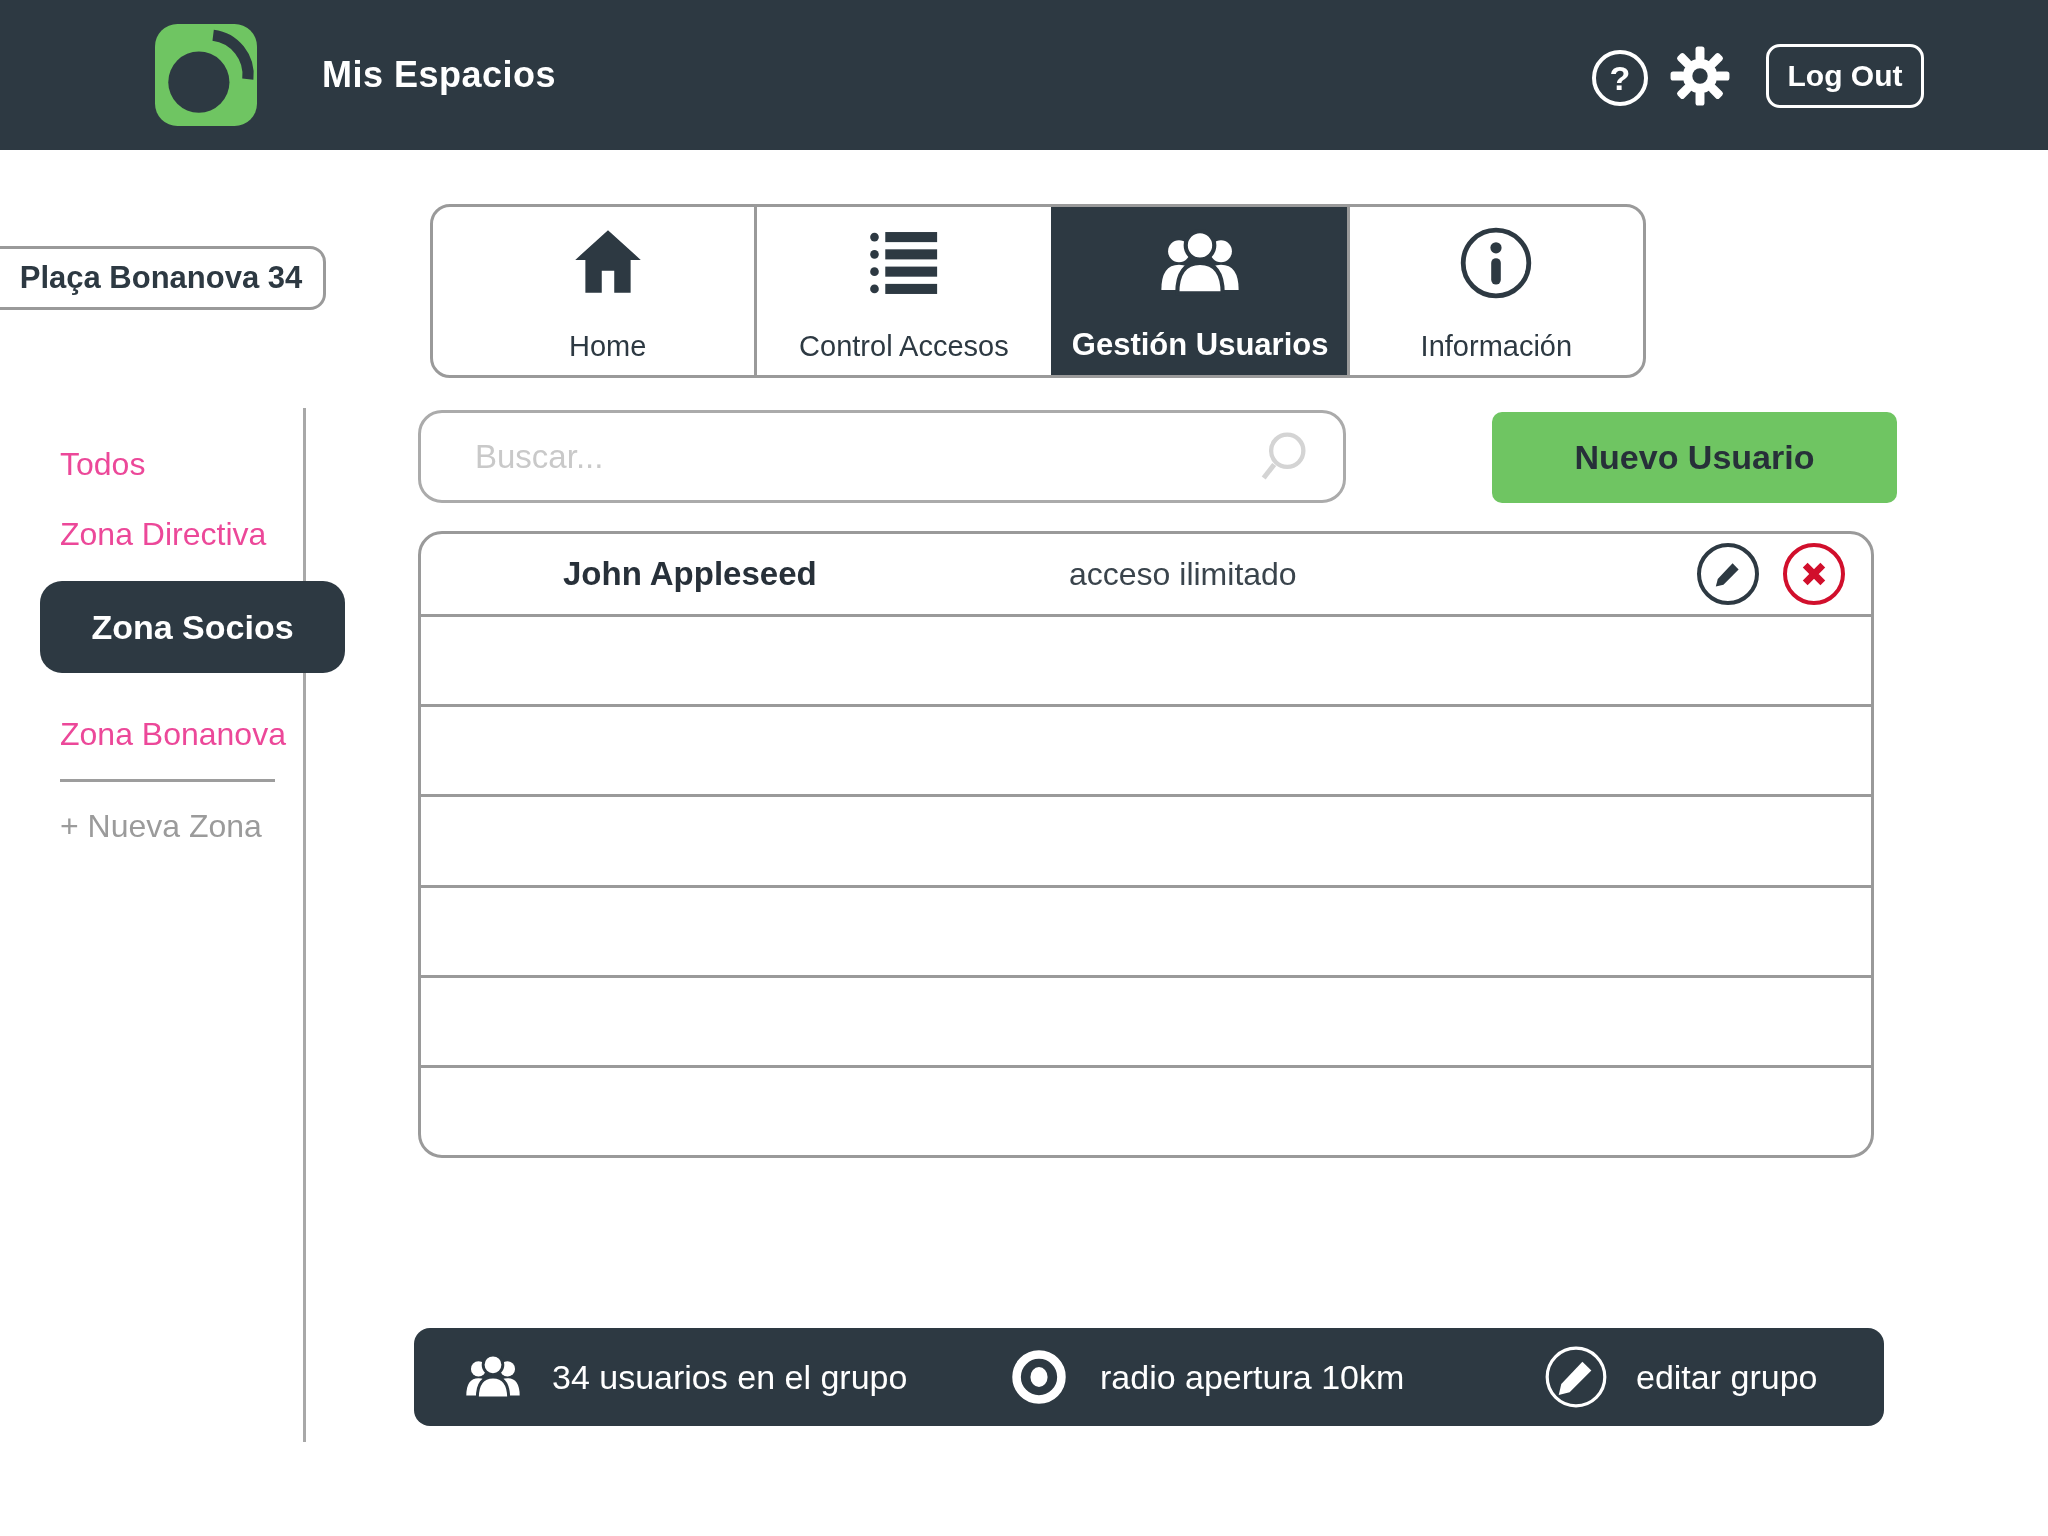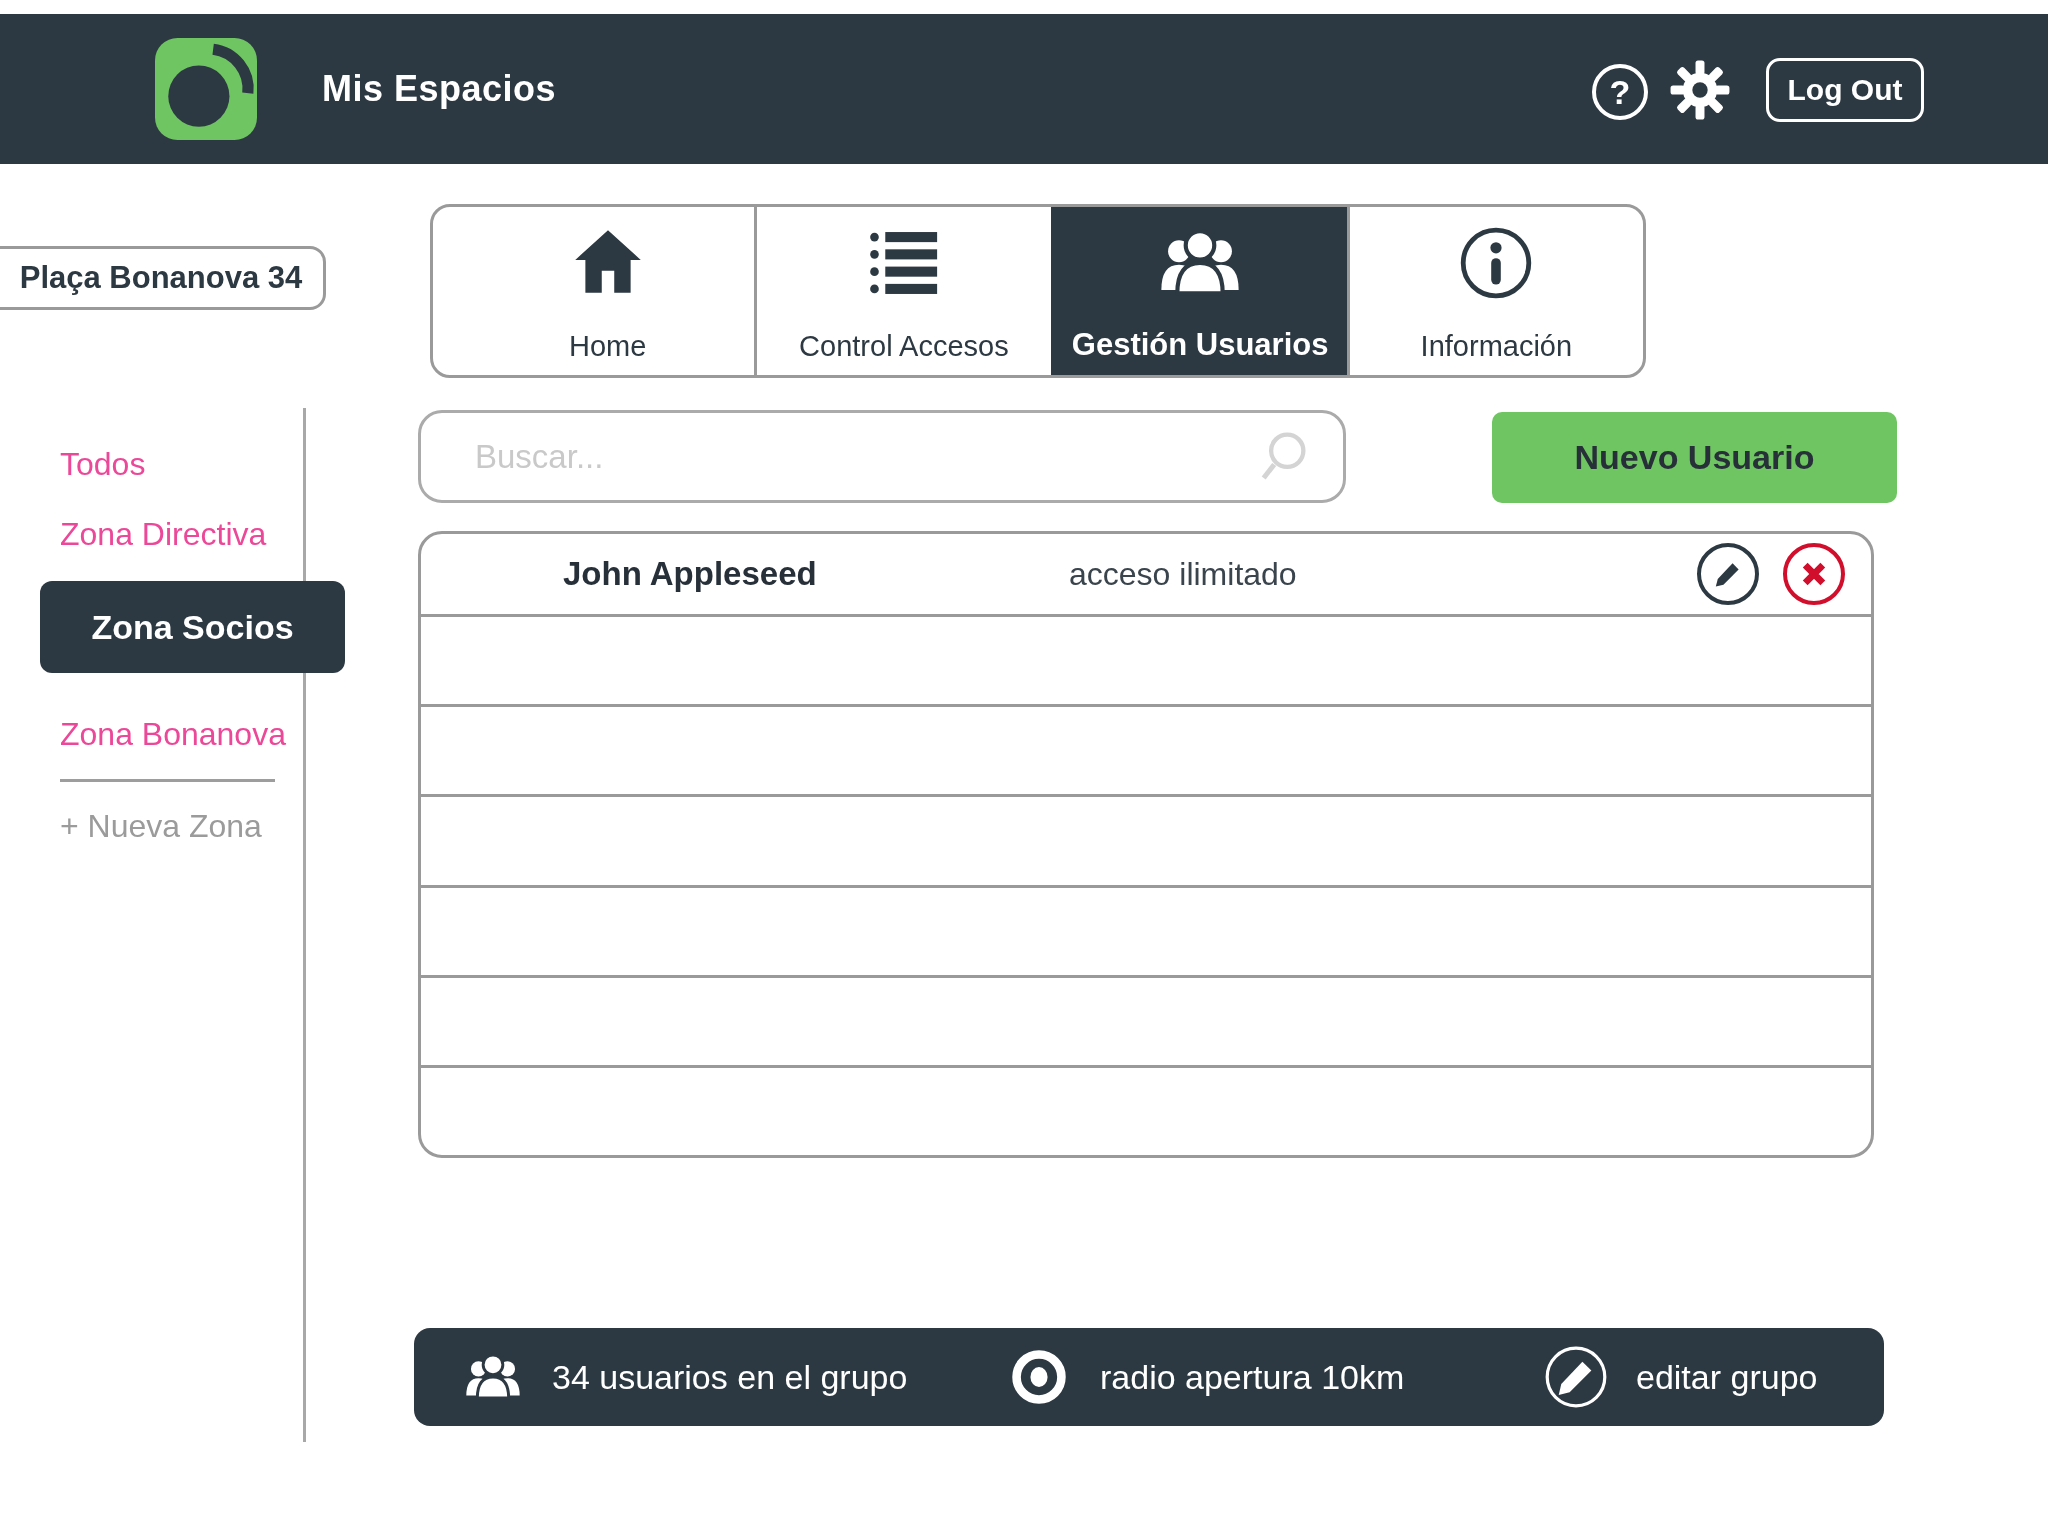--- a/index.html
+++ b/index.html
@@ -8,21 +8,21 @@
     --red:#d10f2c;
     --border:#9a9a9a;
     --muted:#c9c9c9;
   }
   *{box-sizing:border-box;}
   html,body{margin:0;padding:0;background:#fff;}
   body{font-family:"Liberation Sans","DejaVu Sans",sans-serif;color:var(--dark);}
   .stage{position:relative;width:2048px;height:1536px;background:#fff;overflow:hidden;}
 
   
-  .topbar{position:absolute;left:0;top:0;width:2048px;height:150px;background:var(--dark);margin-top:14px;}
+  .topbar{position:absolute;left:0;top:0;width:2048px;height:150px;background:var(--dark);}
   .logo{position:absolute;left:155px;top:24px;width:102px;height:102px;}
   .logo svg{display:block;width:100%;height:100%;}
   .app-title{position:absolute;left:322px;top:0;height:150px;line-height:150px;
              font-size:36px;font-weight:bold;color:#fff;letter-spacing:.5px;}
   .help-btn{position:absolute;left:1592px;top:50px;width:56px;height:56px;border:4px solid #fff;
             border-radius:50%;color:#fff;font-size:34px;font-weight:bold;text-align:center;
             line-height:48px;cursor:pointer;}
   .gear-btn{position:absolute;left:1668px;top:44px;width:64px;height:64px;cursor:pointer;}
   .gear-btn svg{display:block;width:100%;height:100%;}
   .logout{position:absolute;left:1766px;top:44px;width:158px;height:64px;background:transparent;
@@ -32,21 +32,21 @@
   
   .location{position:absolute;left:-4px;top:246px;width:330px;height:64px;border:3px solid var(--border);
             border-radius:0 16px 16px 0;background:#fff;color:var(--dark);font-size:31px;font-weight:bold;
             display:flex;align-items:center;justify-content:center;cursor:pointer;z-index:2;}
   .vline{position:absolute;left:303px;top:408px;width:3px;height:1034px;background:#a8a8a8;z-index:0;}
   .zone{position:absolute;left:60px;font-size:32px;color:#ec4899;cursor:pointer;z-index:1;}
   .zone.z1{top:446px;}
   .zone.z2{top:516px;}
   .zone.z4{top:716px;}
   .zone-pill{position:absolute;left:40px;top:581px;width:305px;height:92px;background:var(--dark);
-             border-radius:12px;color:#fff;font-size:34px;font-weight:bold;display:flex;
+             border-radius:22px;color:#fff;font-size:34px;font-weight:bold;display:flex;
              align-items:center;justify-content:center;cursor:pointer;z-index:1;}
   .zone-divider{position:absolute;left:60px;top:779px;width:215px;height:3px;background:#9d9d9d;}
   .new-zone{position:absolute;left:60px;top:808px;font-size:32px;color:#9b9b9b;cursor:pointer;}
 
   
   .tabbar{position:absolute;left:430px;top:204px;width:1216px;height:174px;background:#fff;
           border:3px solid var(--border);border-radius:20px;display:flex;overflow:hidden;padding-left:28px;}
   .tab{flex:1;position:relative;display:flex;flex-direction:column;align-items:center;
        justify-content:flex-end;padding-bottom:12px;border-left:3px solid var(--border);cursor:pointer;}
   .tab:first-child{border-left:none;}

